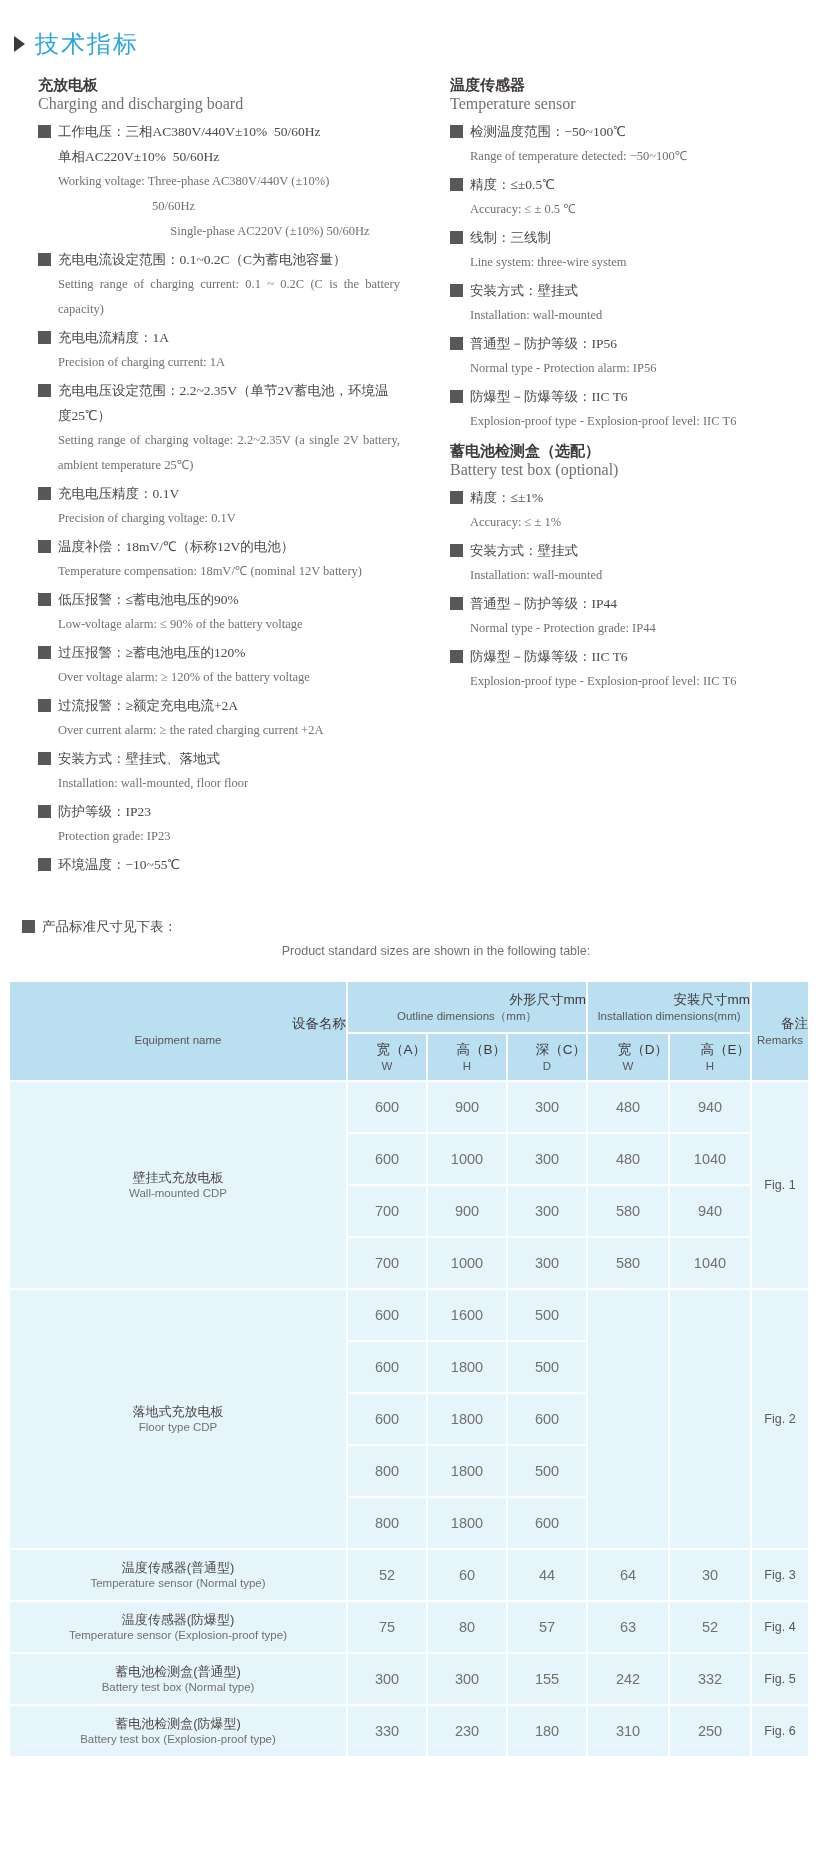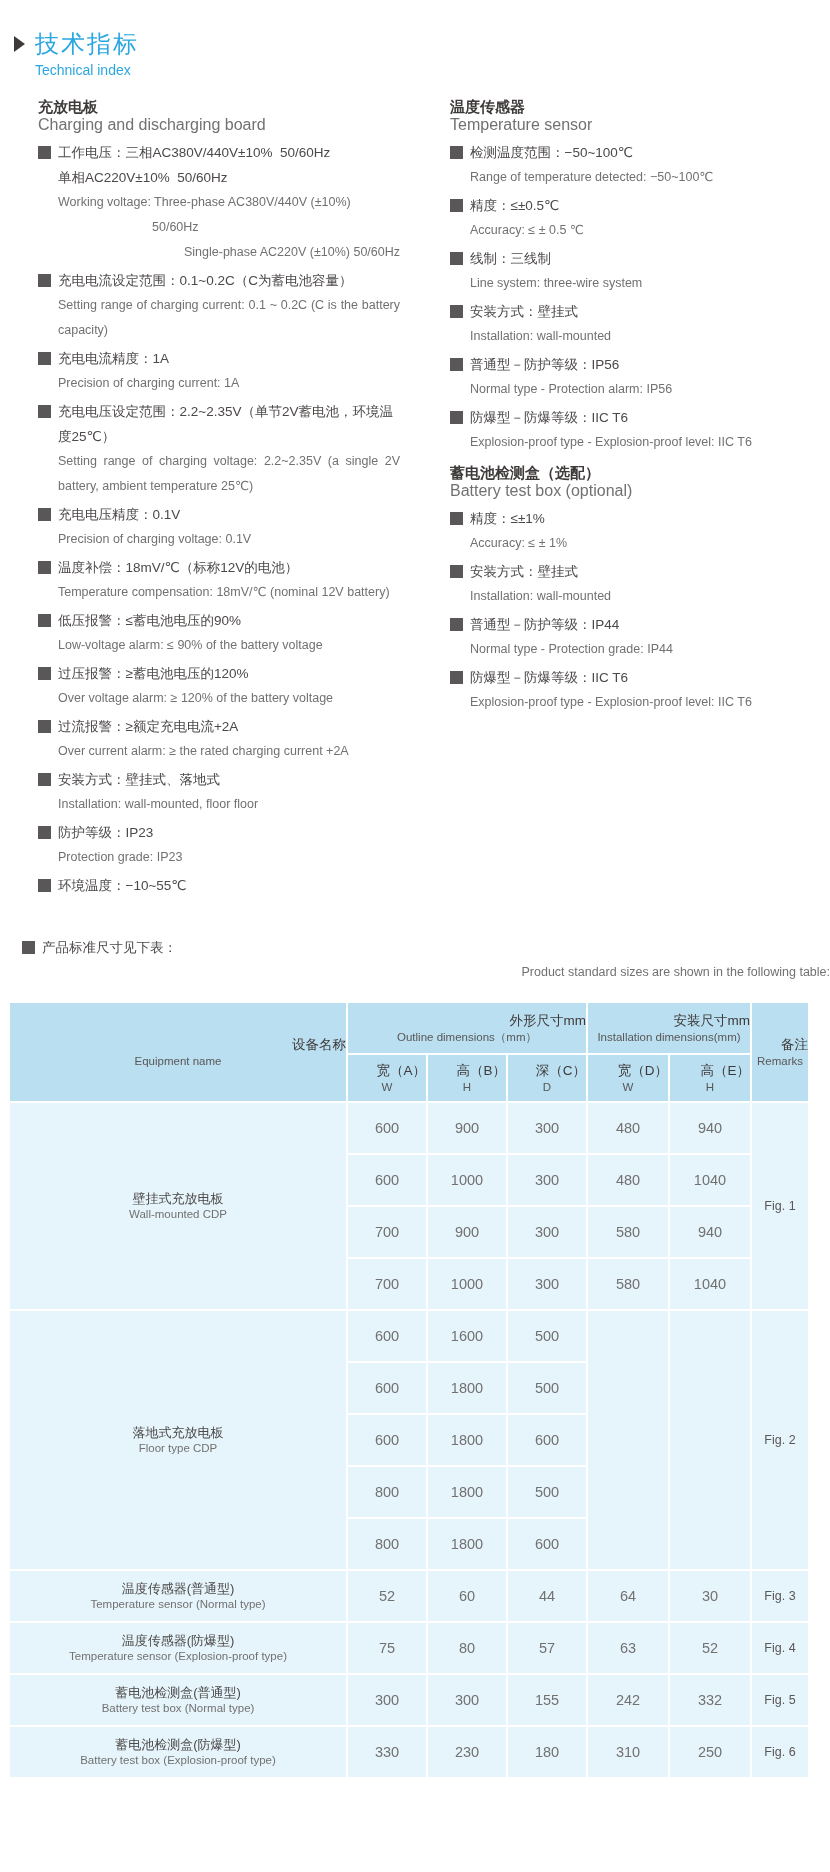--- a/index.html
+++ b/index.html
@@ -7,37 +7,37 @@
     width:830px;height:1872px;overflow:hidden;position:relative;background:#fff;
     font-family:"Liberation Sans","DejaVu Sans",sans-serif;color:#595757;
   }
   
   .doc-header{padding:30px 17px 0 14px;}
   .title-row{display:flex;align-items:center;}
   .arrow-icon{width:0;height:0;border-left:11px solid #3e3a39;border-top:8px solid transparent;border-bottom:8px solid transparent;margin-right:10px;}
   .page-title{font-size:24px;color:#2ba7e0;letter-spacing:2px;line-height:28px;}
   .page-subtitle{margin:3px 0 0 21px;font-size:14px;color:#2ba7e0;line-height:18px;}
   
-  .columns{display:flex;margin-top:10px;padding-left:38px;}
+  .columns{display:flex;margin-top:10px;padding-left:38px;font-family:Liberation Serif, serif;}
   .spec-col{width:362px;}
   .spec-col + .spec-col{margin-left:50px;width:358px;}
   .sec-head{margin:8px 0 7px;}
   .shz{font-size:15px;font-weight:bold;color:#3e3a39;line-height:19px;}
   .she{font-size:16px;color:#727171;line-height:16px;margin-top:1px;}
   .item{margin-bottom:3px;}
   .line{line-height:25px;}
   .line.zh{font-size:13.5px;color:#4c4948;padding-left:20px;position:relative;}
   .line.zh .t{white-space:pre-wrap;text-align:center;}
   .line.zh .sq{position:absolute;left:0;top:6px;width:13px;height:13px;background:#595757;}
   .line.en{font-size:12.5px;color:#727171;padding-left:20px;text-align:justify;}
-  .line.en.ind1{padding-left:102px;text-align:right;}
+  .line.en.ind1{padding-left:102px;text-align:center;}
   .line.en.ind2{padding-left:114px;text-align:left;}
   
   .table-intro{margin:34px 0 0 22px;}
-  .table-intro .intro-en{text-align:right;}
+  .table-intro .intro-en{text-align:center;}
   
   .size-table{margin:16px 0 0 8px;border-collapse:separate;border-spacing:2px;background:#fff;table-layout:fixed;}
   .size-table th,.size-table td{padding:0;font-weight:normal;vertical-align:middle;text-align:center;}
   .size-table th{background:#badff1;}
   .size-table td{background:#e6f4fb;}
   .size-table tr{height:50px;}
   tr.hrow1{height:50px;}
   tr.hrow2{height:46px;}
   .thz{font-size:13.5px;color:#3e3a39;line-height:18px;text-align:right;}
   .the{font-size:11.5px;color:#595757;line-height:15px;}
@@ -49,21 +49,20 @@
 </head>
 <body>
 
 <div class="page">
 
   <div class="doc-header">
     <div class="title-row">
       <span class="arrow-icon"></span>
       <span class="page-title">技术指标</span>
     </div>
-    <div class="page-subtitle">Technical index</div>
   </div>
 
   <div class="columns">
     <div class="spec-col" id="spec-col-0">
         <div class="sec-head">
           <div class="shz">充放电板</div>
           <div class="she">Charging and discharging board</div>
         </div>
         <div class="item">
           <div class="line zh"><span class="sq"></span><span class="t">工作电压：三相AC380V/440V±10%  50/60Hz</span></div>

